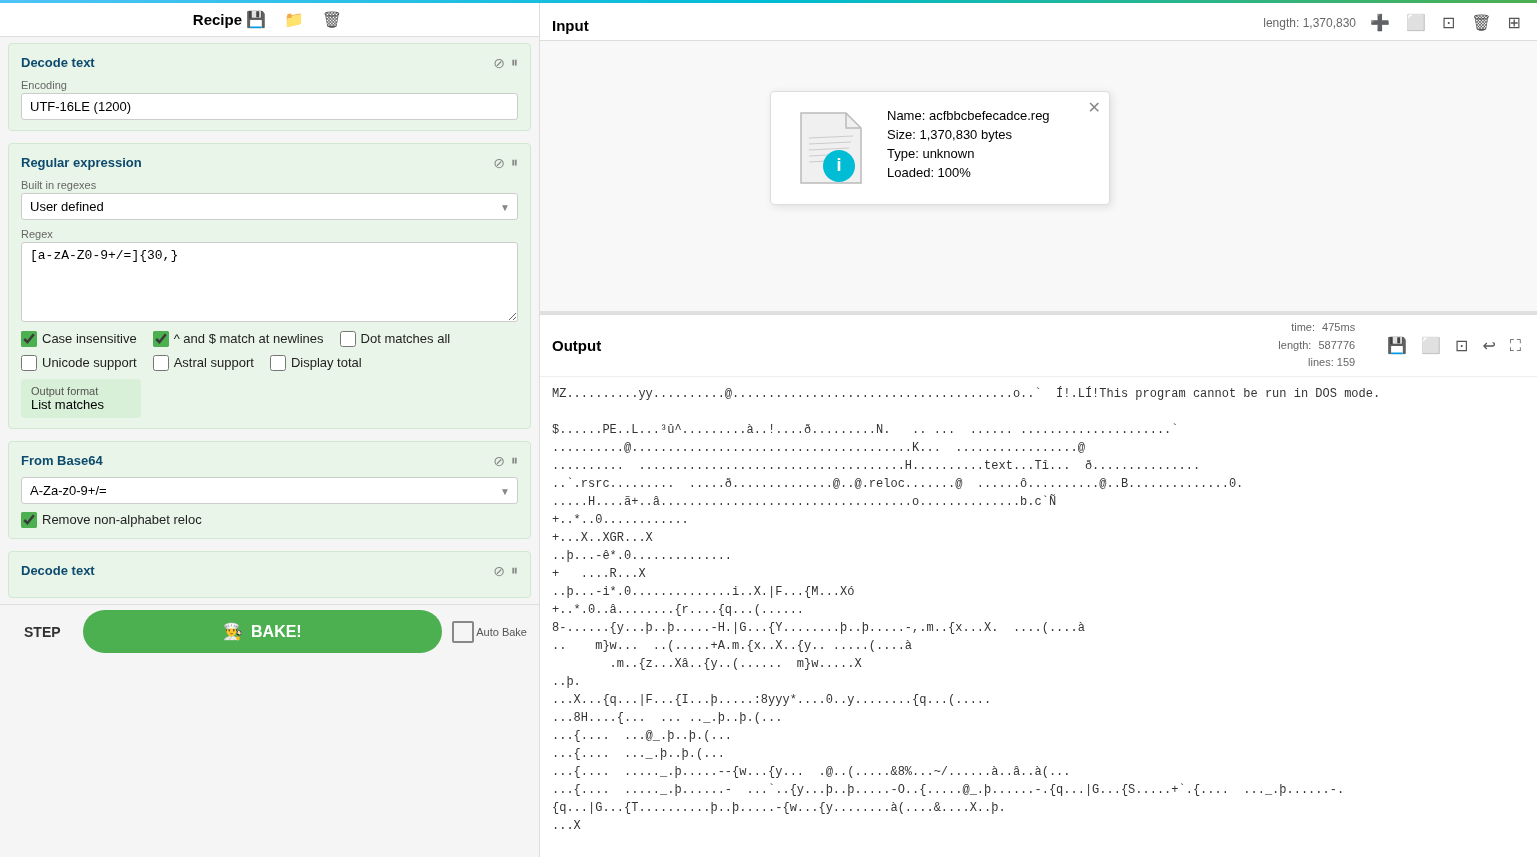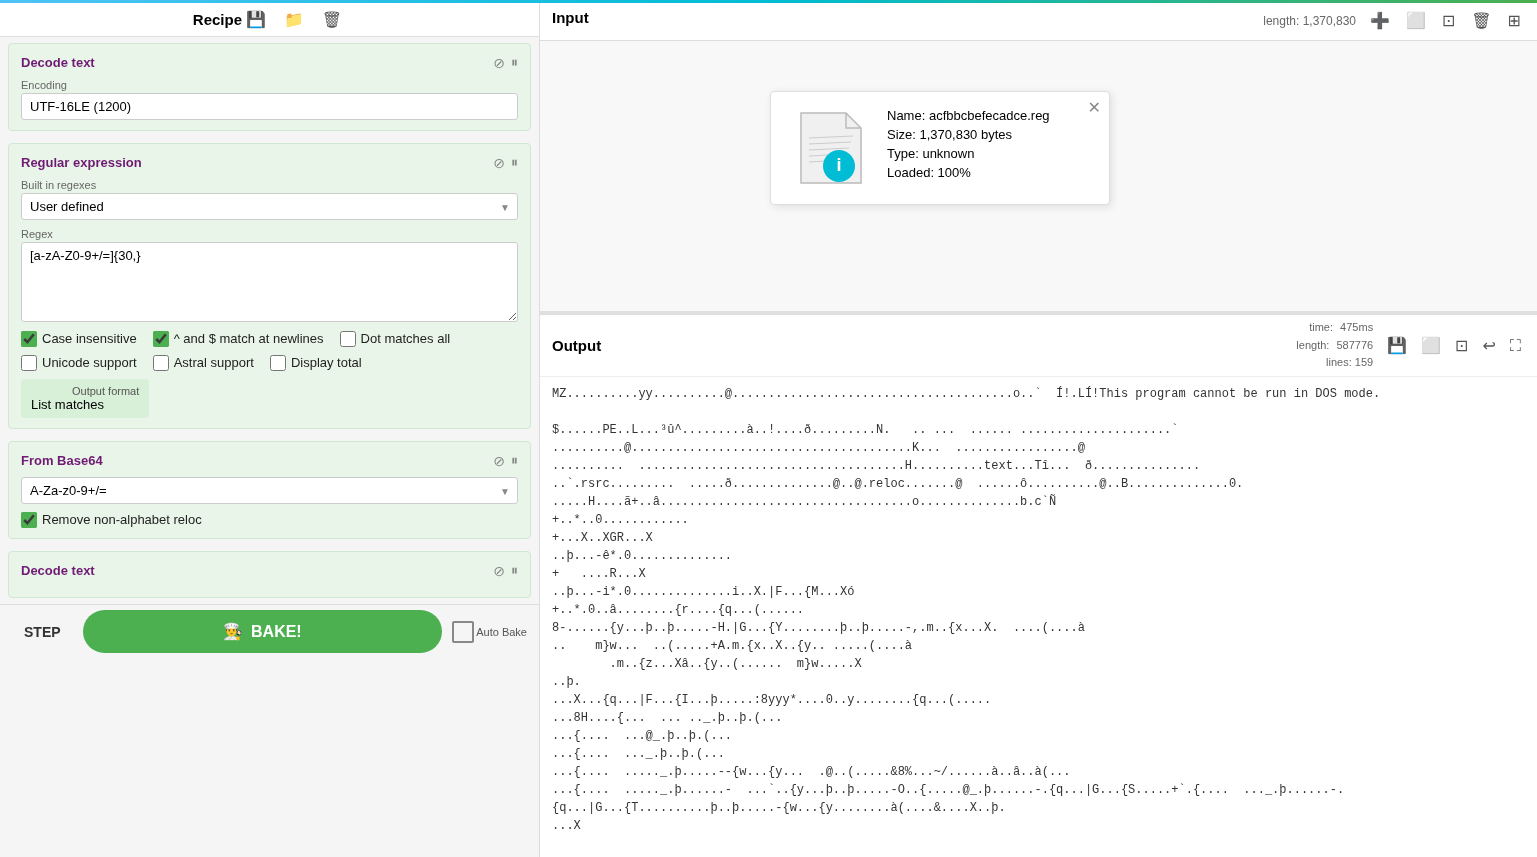--- a/index.html
+++ b/index.html
@@ -11,55 +11,55 @@
     .left-panel { width: 540px; background: #f5f5f5; display: flex; flex-direction: column; border-right: 1px solid #ddd; overflow-y: auto; }
 
     .recipe-header { display: flex; align-items: center; justify-content: center; padding: 5px 12px; background: #fff; border-bottom: 1px solid #ddd; }
     .recipe-title { font-weight: bold; font-size: 15px; }
     .recipe-icons { display: flex; gap: 10px; }
     .icon-btn { background: none; border: none; cursor: pointer; font-size: 16px; color: #555; padding: 2px 4px; }
 
     
     .section { background: #e8f5e8; margin: 6px 8px; border-radius: 4px; padding: 10px 12px; border: 1px solid #d0e8d0; }
     .section-header { display: flex; align-items: center; justify-content: space-between; margin-bottom: 8px; }
-    .section-title { font-weight: bold; font-size: 13px; color: #701a75; }
+    .section-title { font-weight: bold; font-size: 13px; color: #0c4a6e; }
     .section-controls { display: flex; gap: 6px; align-items: center; }
     .section-ctrl-btn { background: none; border: none; cursor: pointer; color: #888; font-size: 14px; }
 
     .field-label { font-size: 11px; color: #666; margin-bottom: 2px; }
     .field-input { width: 100%; border: 1px solid #ccc; border-radius: 3px; padding: 5px 8px; font-size: 13px; background: #fff; }
     .field-select-wrap { position: relative; }
     .field-select-wrap::after { content: '▼'; position: absolute; right: 8px; top: 50%; transform: translateY(-50%); font-size: 10px; color: #888; pointer-events: none; }
     .field-select { width: 100%; border: 1px solid #ccc; border-radius: 3px; padding: 5px 8px; font-size: 13px; background: #fff; appearance: none; }
 
-    .regex-textarea { width: 100%; height: 80px; border: 1px solid #ccc; border-radius: 3px; padding: 5px 8px; font-size: 13px; font-family: Liberation Sans, sans-serif; background: #fff; resize: vertical; }
+    .regex-textarea { width: 100%; height: 80px; border: 1px solid #ccc; border-radius: 3px; padding: 5px 8px; font-size: 13px; font-family: Liberation Mono, monospace; background: #fff; resize: vertical; }
 
     .checkboxes-row { display: flex; flex-wrap: wrap; gap: 8px 16px; margin-top: 6px; }
     .checkbox-item { display: flex; align-items: flex-start; gap: 5px; cursor: pointer; }
     .checkbox-item input[type="checkbox"] { width: 16px; height: 16px; accent-color: #4CAF50; cursor: pointer; }
     .checkbox-label { font-size: 13px; color: #222; }
 
     .output-format-box { background: #d8efd8; border-radius: 4px; padding: 6px 10px; display: inline-block; margin-top: 8px; min-width: 120px; }
-    .output-format-label { font-size: 11px; color: #555; margin-left: 41px; }
+    .output-format-label { font-size: 11px; color: #555; }
     .output-format-value { font-size: 13px; font-weight: 500; }
 
     .alphabet-row { display: flex; gap: 6px; align-items: flex-end; border-radius: 10px; }
     .alphabet-input-wrap { flex: 1; }
 
     
     .bottom-bar { display: flex; align-items: center; padding: 8px 12px; background: #f5f5f5; border-top: 1px solid #ddd; gap: 10px; height: 54px; }
     .step-btn { background: none; border: none; font-weight: bold; font-size: 14px; cursor: pointer; padding: 8px 12px; color: #333; }
     .bake-btn { flex: 1; background: #4caf50; color: #fff; border: none; border-radius: 25px; padding: 12px 20px; font-size: 16px; font-weight: bold; cursor: pointer; display: flex; align-items: center; justify-content: center; gap: 8px; }
     .auto-bake-btn { display: flex; flex-direction: row; align-items: center; background: none; border: none; cursor: pointer; font-size: 11px; color: #555; gap: 2px; }
     .auto-bake-icon { width: 22px; height: 22px; border: 2px solid #888; border-radius: 2px; }
 
     
     .right-panel { flex: 1; display: flex; flex-direction: column; background: #fafafa; overflow: hidden; }
 
-    .panel-header { display: flex; align-items: flex-start; justify-content: space-between; padding: 6px 12px; background: #fff; border-bottom: 1px solid #ddd; min-height: 38px; }
+    .panel-header { display: flex; align-items: flex-end; justify-content: space-between; padding: 6px 12px; background: #fff; border-bottom: 1px solid #ddd; min-height: 38px; }
     .panel-title { font-weight: bold; font-size: 15px; }
     .panel-meta { font-size: 12px; color: #666; }
     .panel-icons { display: flex; gap: 8px; align-items: center; }
     .panel-icon-btn { background: none; border: none; cursor: pointer; font-size: 16px; color: #555; padding: 2px 4px; }
 
     .input-area { flex: 1; overflow: auto; padding: 10px; position: relative; background: #f8f8f8; }
 
     
     .file-info-card { position: absolute; top: 50px; left: 230px; background: #fff; border: 1px solid #ddd; border-radius: 4px; padding: 16px 20px; box-shadow: 2px 2px 8px rgba(0,0,0,0.1); display: flex; align-items: flex-start; gap: 16px; width: 340px; }
     .file-icon-area { width: 80px; height: 80px; flex-shrink: 0; position: relative; }
@@ -250,21 +250,21 @@
         </div>
         <button class="close-card-btn">✕</button>
       </div>
     </div>
 
     <div style="height:3px; background:#e0e0e0; cursor:row-resize;"></div>
 
     <div class="output-section" style="flex:1; display:flex; flex-direction:column;">
       <div class="output-header">
         <span class="panel-title">Output</span>
-        <div style="display:flex;gap:10px;">
+        <div style="display:flex;gap:28px;">
           <div class="output-meta">
             <span>time:</span>
             <span style="margin-left:4px;">475ms</span><br>
             <span>length:</span>
             <span style="margin-left:4px;">587776</span><br>
             <span>lines:</span>
             <span style="margin-left:0;">159</span>
           </div>
           <div class="output-icons">
             <button class="panel-icon-btn">💾</button>

